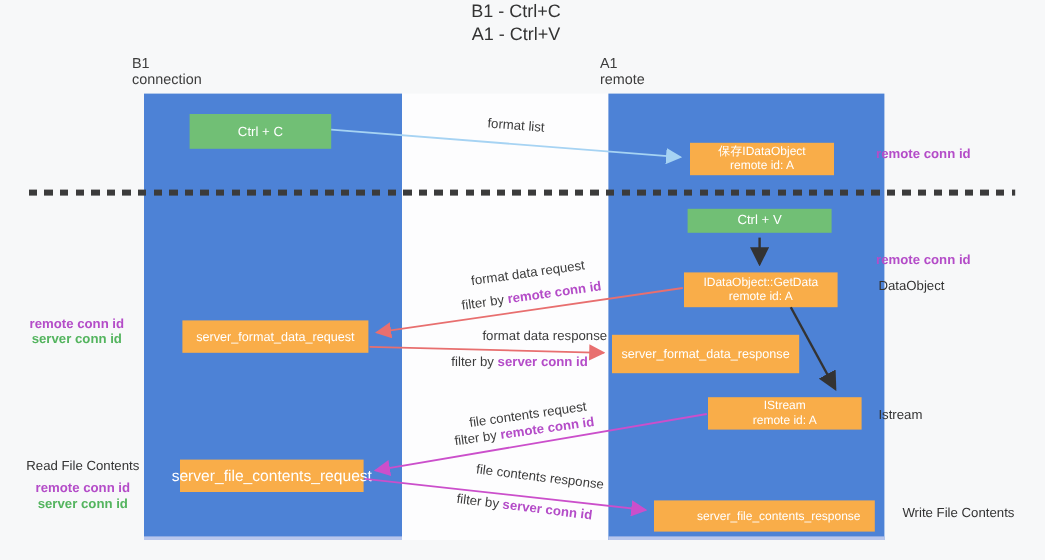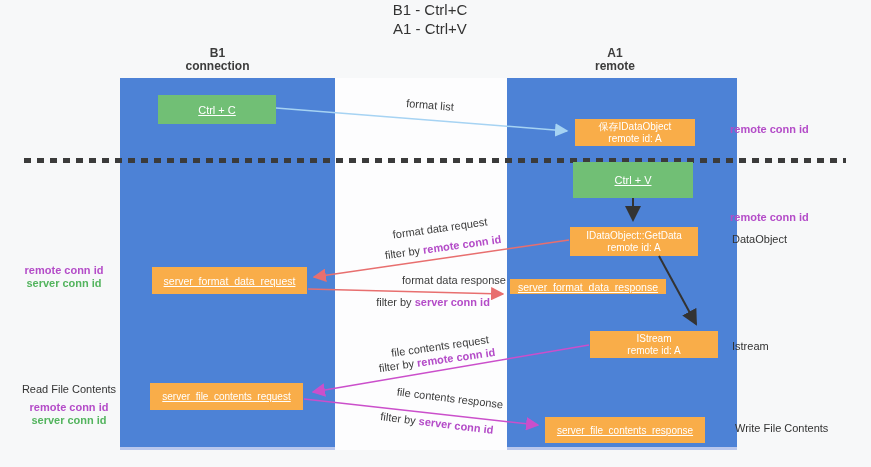--- a/index.html
+++ b/index.html
@@ -6,33 +6,33 @@
     --column-blue:#4d82d6; --box-green:#71bf75; --box-orange:#f9ad49;
     --arrow-salmon:#e86f6f; --arrow-magenta:#cb4fcb; --arrow-lightblue:#a6d3f3;
     --arrow-black:#333333; --text-purple:#b44cc8; --text-green:#53b45e;
     --dashed-line:#3b3b3b; --text-dark:#3c3c3c; --lane-bg:#fdfdfe; --page-bg:#f7f8f9;
   }
   html,body{margin:0;padding:0;background:var(--page-bg);}
   .canvas{position:relative;width:871px;height:467px;overflow:hidden;
           font-family:"Liberation Sans",sans-serif;background:var(--page-bg);}
   .abs{position:absolute;}
   .title{left:0;top:6;width:860px;text-align:center;font-size:15px;line-height:19px;color:#333;}
-  .col-header{text-align:center;font-size:12px;line-height:13px;color:var(--text-dark);z-index:2;font-weight:bold;}
+  .col-header{font-size:12px;line-height:13px;color:var(--text-dark);z-index:2;}
   .lane-bg{left:335px;top:78px;width:172px;height:372px;background:var(--lane-bg);z-index:0;}
   .column{top:78px;height:369px;background:var(--column-blue);z-index:1;border-bottom:3px solid #b9c7ed;}
   .col-left{left:120px;width:215px;}
   .col-right{left:507px;width:230px;}
   .dashed{left:24px;top:158px;width:822px;height:5px;z-index:3;
           background:repeating-linear-gradient(to right,var(--dashed-line) 0 7px,transparent 7px 13px);}
   .box{z-index:4;display:flex;flex-direction:column;align-items:center;justify-content:center;
        color:#fff;text-align:center;}
   .box.green{background:var(--box-green);}
   .box.orange{background:var(--box-orange);}
   .box .l1,.box .l2{font-size:10px;line-height:12px;white-space:nowrap;}
-  .box .single{font-size:11px;white-space:nowrap;text-decoration:underline;}
+  .box .single{font-size:11px;white-space:nowrap;}
   .flow-label{z-index:4;font-size:11px;color:var(--text-dark);text-align:center;white-space:nowrap;}
   .side-label{z-index:4;font-size:11px;color:#333;white-space:nowrap;}
   .purple{color:var(--text-purple);font-weight:bold;}
   .green-t{color:var(--text-green);font-weight:bold;}
   .stack{text-align:center;line-height:13px;font-size:11px;}
   .overlay{position:absolute;left:0;top:0;width:871px;height:467px;z-index:5;pointer-events:none;}
   .arr{fill:none;}
   .arr.blue{stroke:var(--arrow-lightblue);stroke-width:1.5;}
   .arr.black{stroke:var(--arrow-black);stroke-width:2;}
   .arr.salmon{stroke:var(--arrow-salmon);stroke-width:1.5;}
@@ -65,41 +65,41 @@
 
   <div class="abs dashed"></div>
 
   <div class="abs box green" style="left:158px;top:95px;width:118px;height:29px;">
     <span class="single">Ctrl + C</span>
   </div>
   <div class="abs box orange" style="left:575px;top:119px;width:120px;height:27px;text-align:center;">
     <span class="l1">保存IDataObject</span>
     <span class="l2">remote id: A</span>
   </div>
-  <div class="abs box green" style="left:573px;top:162px;width:120px;height:36px;">
+  <div class="abs box green" style="left:573px;top:174px;width:120px;height:20px;">
     <span class="single">Ctrl + V</span>
   </div>
   <div class="abs box orange" style="left:570px;top:227px;width:128px;height:29px;">
     <span class="l1">IDataObject::GetData</span>
     <span class="l2">remote id: A</span>
   </div>
   <div class="abs box orange" style="left:152px;top:267px;width:155px;height:27px;">
     <span class="single" style="font-size:10.5px;">server_format_data_request</span>
   </div>
-  <div class="abs box orange" style="left:510px;top:279px;width:156px;height:15px;">
+  <div class="abs box orange" style="left:510px;top:279px;width:156px;height:32px;">
     <span class="single" style="font-size:10.5px;">server_format_data_response</span>
   </div>
   <div class="abs box orange" style="left:590px;top:331px;width:128px;height:27px;">
     <span class="l1">IStream</span>
     <span class="l2">remote id: A</span>
   </div>
   <div class="abs box orange" style="left:150px;top:383px;width:153px;height:27px;">
-    <span class="single" style="font-size:10px;">server_file_contents_request</span>
+    <span class="single" style="font-size:13px;">server_file_contents_request</span>
   </div>
-  <div class="abs box orange" style="left:545px;top:417px;width:160px;height:26px;">
+  <div class="abs box orange" style="left:545px;top:417px;width:160px;height:26px;padding-left:24px;">
     <span class="single" style="font-size:10px;">server_file_contents_response</span>
   </div>
 
   <div class="abs flow-label" style="left:390px;top:99px;width:80px;transform:rotate(4.5deg);">format list</div>
 
   <div class="abs flow-label" style="left:380px;top:222px;width:120px;transform:rotate(-8deg);">format data request</div>
   <div class="abs flow-label" style="left:373px;top:241px;width:140px;transform:rotate(-8deg);">
     <span>filter by</span>
     <span class="purple">remote conn id</span>
   </div>
@@ -119,21 +119,21 @@
   <div class="abs flow-label" style="left:385px;top:392px;width:130px;transform:rotate(7deg);">file contents response</div>
   <div class="abs flow-label" style="left:372px;top:417px;width:130px;transform:rotate(7deg);">
     <span>filter by</span>
     <span class="purple">server conn id</span>
   </div>
 
   <div class="abs side-label purple" style="left:730px;top:123px;">remote conn id</div>
   <div class="abs side-label purple" style="left:730px;top:211px;">remote conn id</div>
   <div class="abs side-label" style="left:732px;top:233px;">DataObject</div>
   <div class="abs side-label" style="left:732px;top:340px;">Istream</div>
-  <div class="abs side-label" style="left:735px;top:422px;">Write File Contents</div>
+  <div class="abs side-label" style="left:752px;top:422px;">Write File Contents</div>
 
   <div class="abs stack" style="left:16px;top:264px;width:96px;">
     <div class="purple">remote conn id</div>
     <div class="green-t">server conn id</div>
   </div>
   <div class="abs stack" style="left:21px;top:383px;width:96px;">
     <div style="color:#333;">Read File Contents</div>
     <div class="purple" style="margin-top:5px;">remote conn id</div>
     <div class="green-t">server conn id</div>
   </div>

